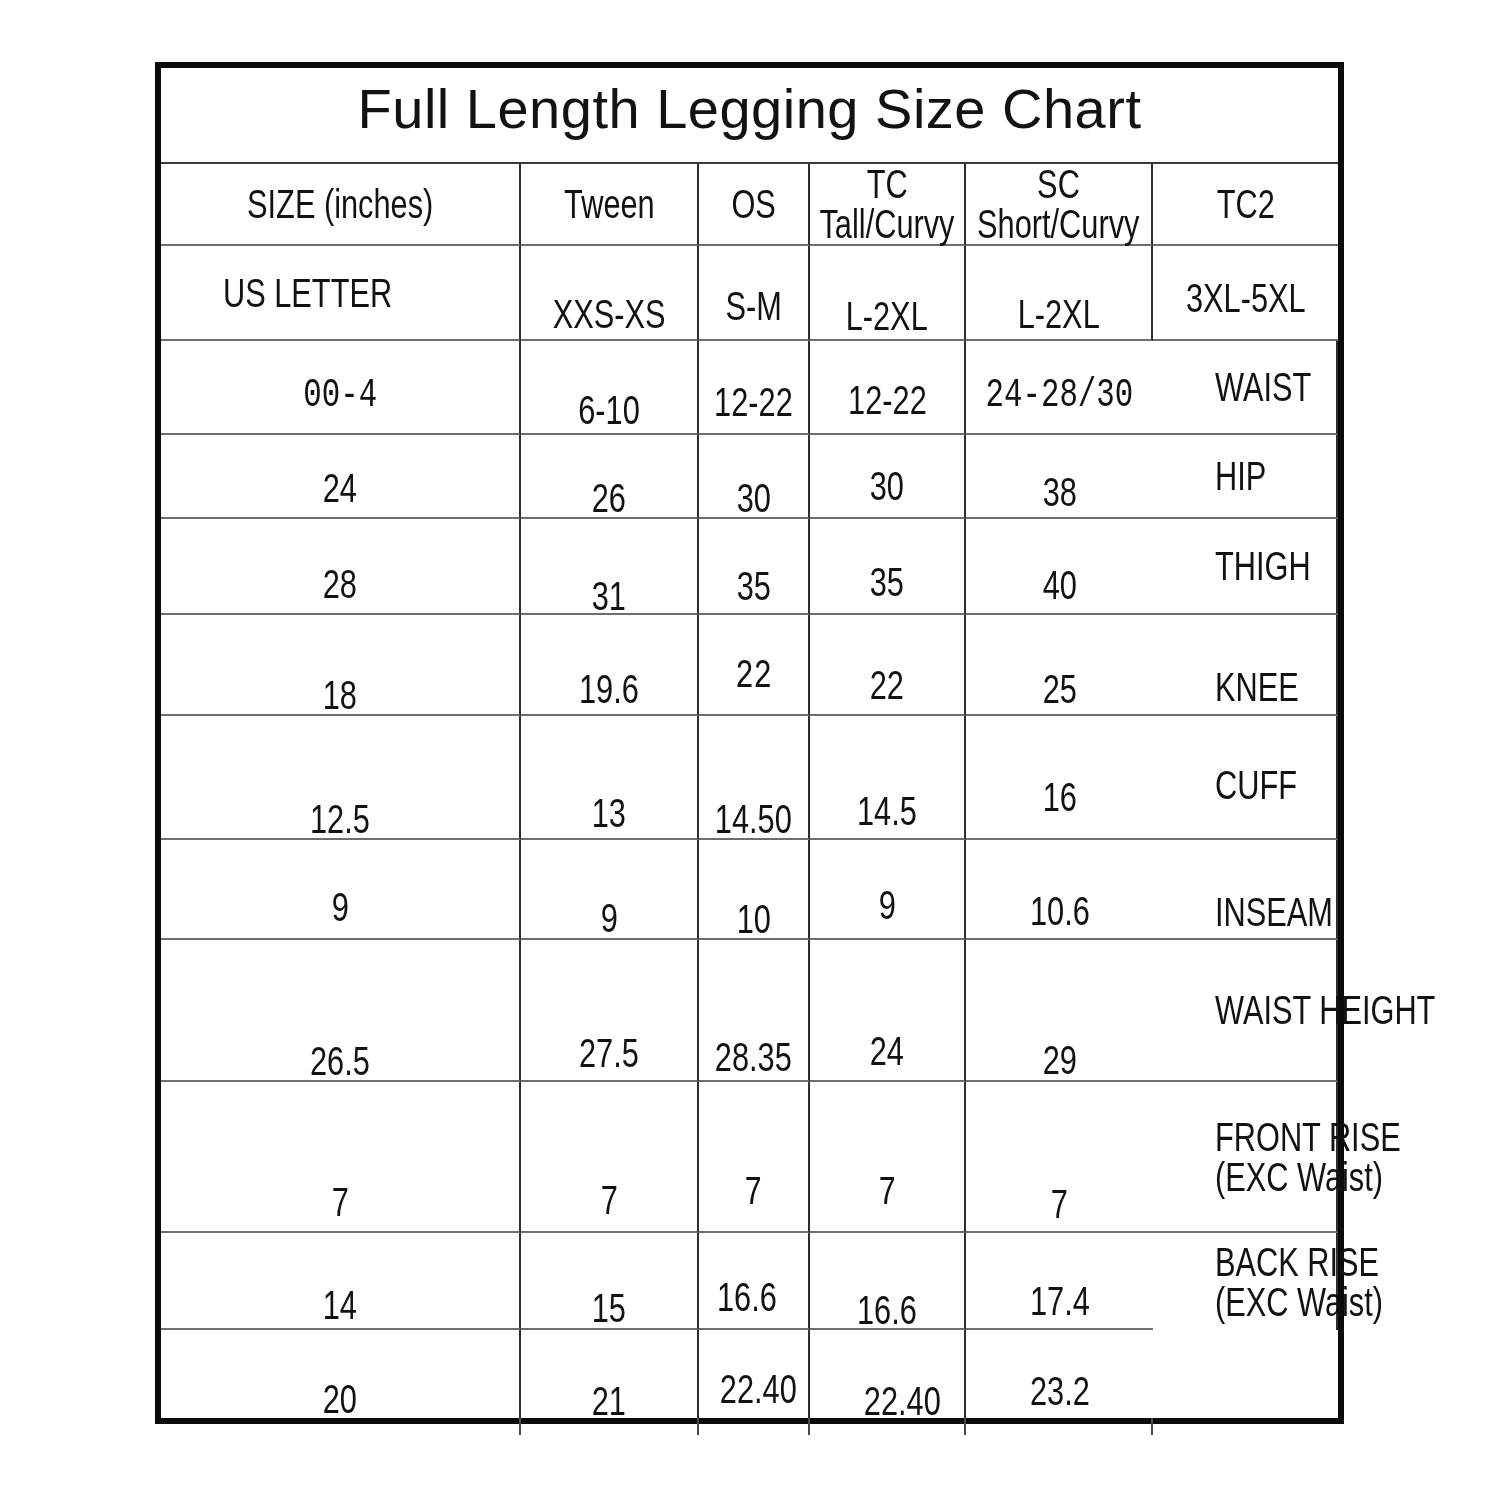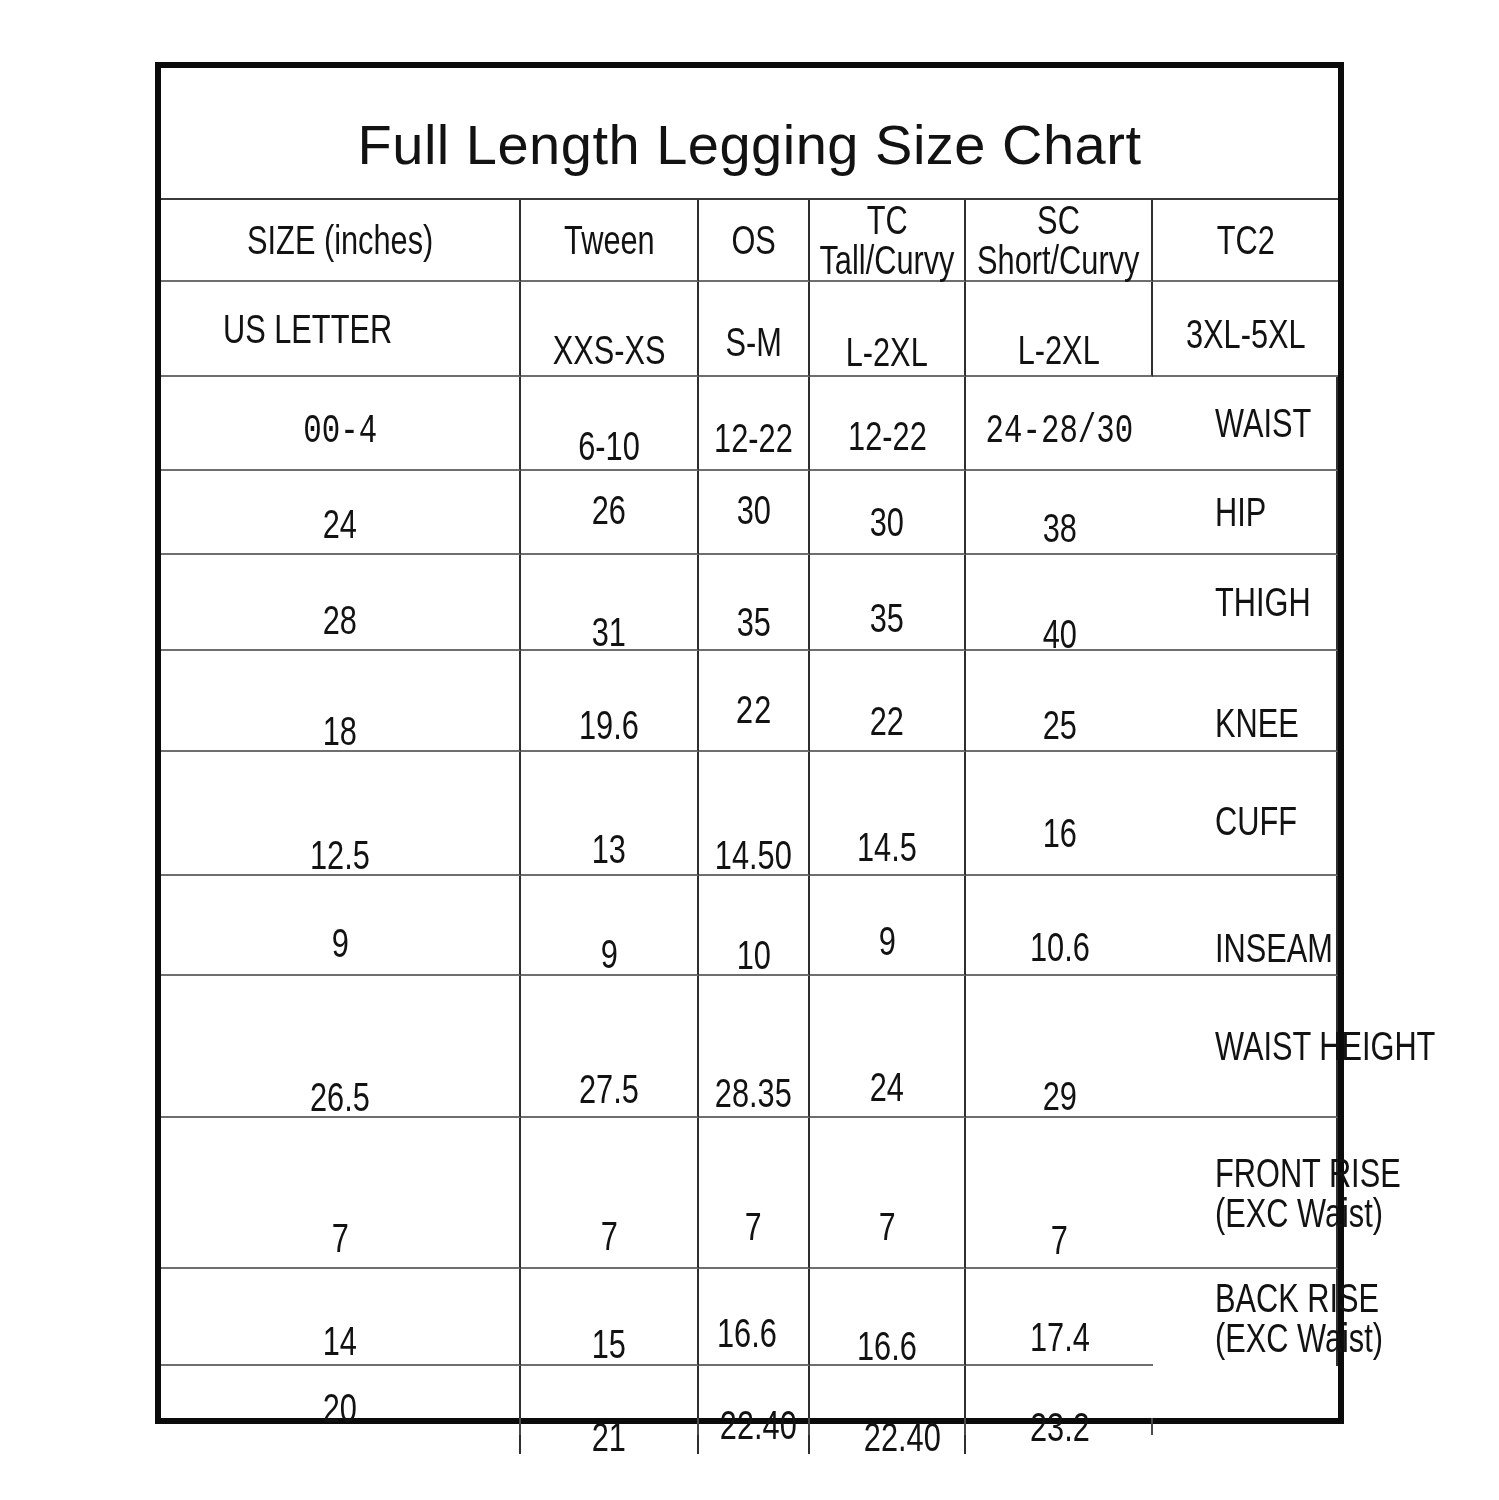--- a/index.html
+++ b/index.html
@@ -28,21 +28,20 @@
     box-sizing: border-box;
     border: 6px solid #0b0b0b;
     background: #ffffff;
   }
   #grid {
     display: grid;
     grid-template-columns: 360px 178px 111px 156px 187px 185px;
     grid-template-rows: 96px 82px 95px 94px 84px 96px 101px 124px 100px 142px 151px 97px 88px;
     width: 1177px;
     height: 1006px;
-    margin-top: 36px;
   }
   .c {
     box-sizing: border-box;
     border-right: 2px solid #2e2e2e;
     border-bottom: 2px solid #6e6e6e;
     display: flex;
     overflow: visible;
   }
   .ec { border-right: none; }   
   .brow { border-bottom: none; } 
@@ -91,23 +90,23 @@
     white-space: nowrap;
     transform: scaleX(0.75);
     transform-origin: 50% 50%;
   }
   .lc .tx { transform-origin: 0% 50%; }
   .vc .tx { line-height: 30px; transform-origin: 50% 100%; }
 
   
   .pb2  { padding-bottom: 2px; }
   .pb3  { padding-bottom: 3px; }
-  .pb4  { padding-bottom: 4px; align-items: center; }
+  .pb4  { padding-bottom: 4px; }
   .pb5  { padding-bottom: 5px; }
-  .pb7  { padding-bottom: 0; }
+  .pb7  { padding-bottom: 13px; }
   .pb8  { padding-bottom: 8px; }
   .pb10 { padding-bottom: 10px; text-align: center; }
   .pb12 { padding-bottom: 12px; }
   .pb14 { padding-bottom: 14px; }
   .pb16 { padding-bottom: 16px; }
   .pb18 { padding-bottom: 18px; }
   .pb20 { padding-bottom: 4px; }
   .pb23 { padding-bottom: 23px; font-family: Liberation Mono, monospace; }
   .pb26 { padding-bottom: 26px; }
 

